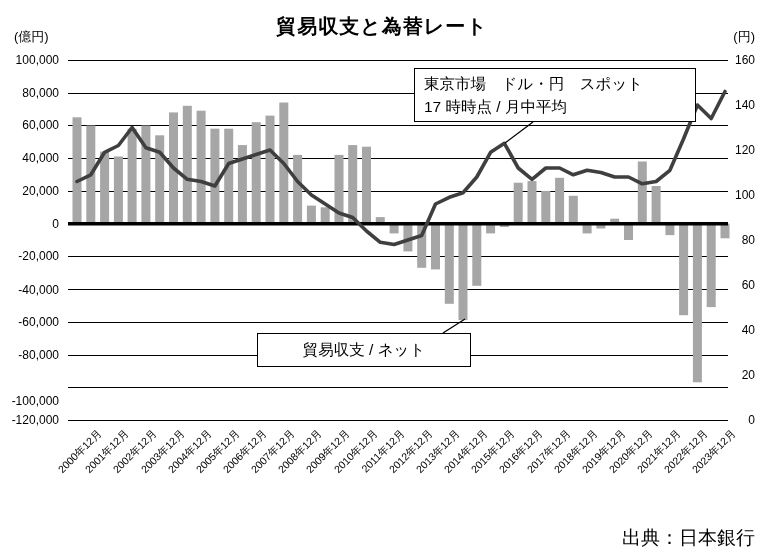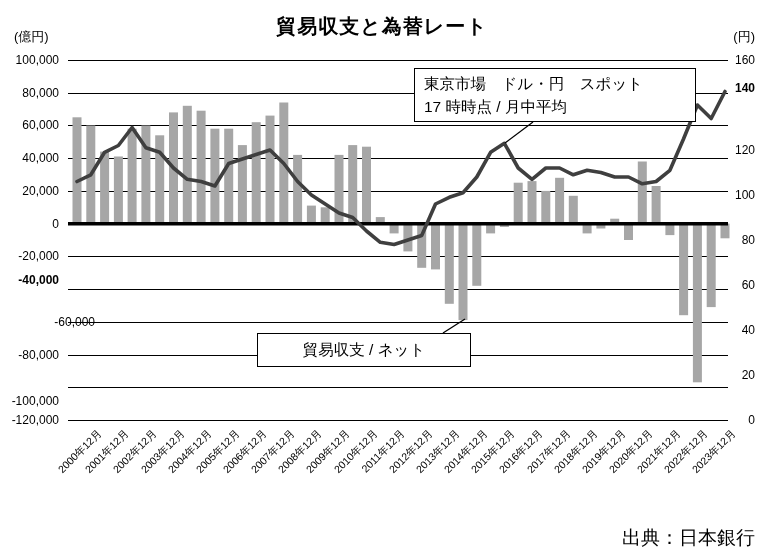--- a/index.html
+++ b/index.html
@@ -108,29 +108,29 @@
   <div class="unit-right">(円)</div>
 
   <div id="yticks-left">
       <div class="ytick-l" style="top: 52px;">100,000</div>
       <div class="ytick-l" style="top: 84.7273px;">80,000</div>
       <div class="ytick-l" style="top: 117.455px;">60,000</div>
       <div class="ytick-l" style="top: 150.182px;">40,000</div>
       <div class="ytick-l" style="top: 182.909px;">20,000</div>
       <div class="ytick-l" style="top: 215.636px;">0</div>
       <div class="ytick-l" style="top: 248.364px;">-20,000</div>
-      <div class="ytick-l" style="top: 272px; font-weight: bold;">-40,000</div>
-      <div class="ytick-l" style="top: 313.818px; padding-left: 36px;">-60,000</div>
+      <div class="ytick-l" style="top: 282px;">-40,000</div>
+      <div class="ytick-l" style="top: 313.818px;">-60,000</div>
       <div class="ytick-l" style="top: 346.545px;">-80,000</div>
       <div class="ytick-l" style="top: 393px;">-100,000</div>
       <div class="ytick-l" style="top: 412px;">-120,000</div>
     </div>
   <div id="yticks-right">
       <div class="ytick-r" style="top: 52px;">160</div>
-      <div class="ytick-r" style="top: 80px; font-weight: bold;">140</div>
+      <div class="ytick-r" style="top: 97px;">140</div>
       <div class="ytick-r" style="top: 142px;">120</div>
       <div class="ytick-r" style="top: 187px;">100</div>
       <div class="ytick-r" style="top: 232px;">80</div>
       <div class="ytick-r" style="top: 277px;">60</div>
       <div class="ytick-r" style="top: 322px;">40</div>
       <div class="ytick-r" style="top: 367px;">20</div>
       <div class="ytick-r" style="top: 412px;">0</div>
     </div>
   <div id="xticks">
       <div class="xtick" style="left: -25.2128px; top: 427px;">2000年12月</div>

